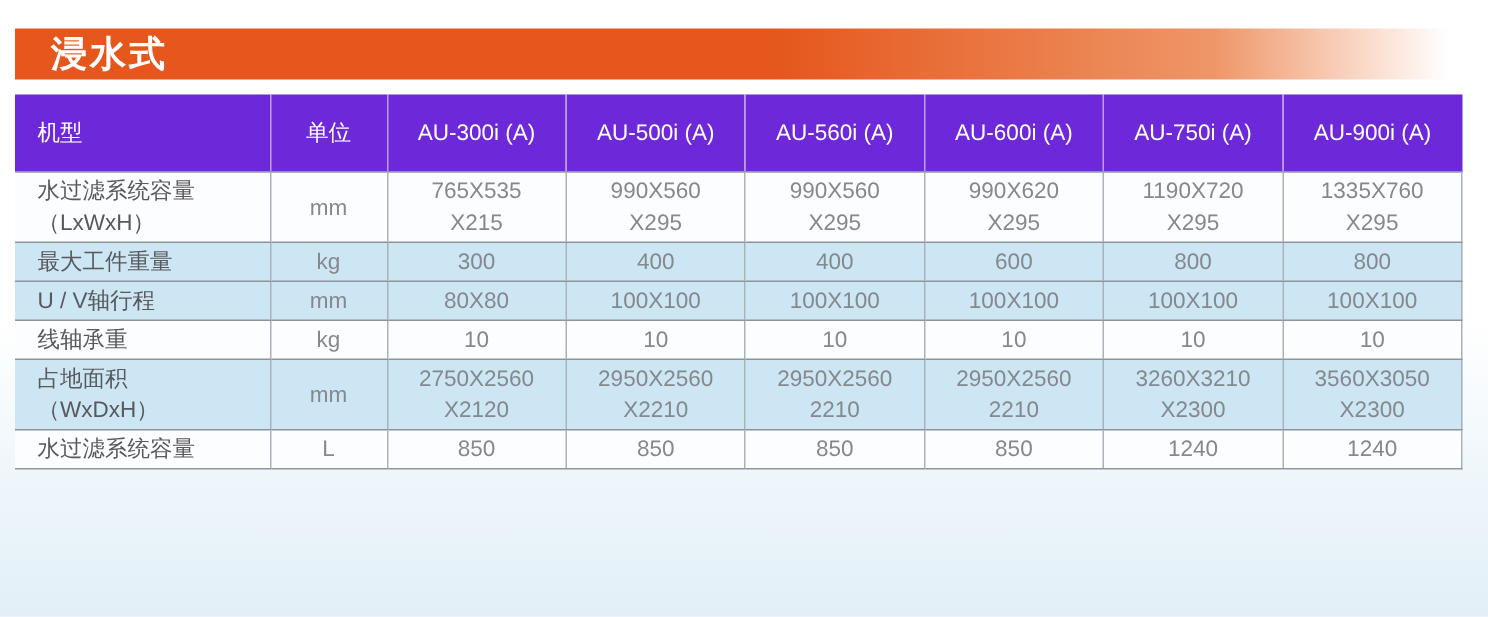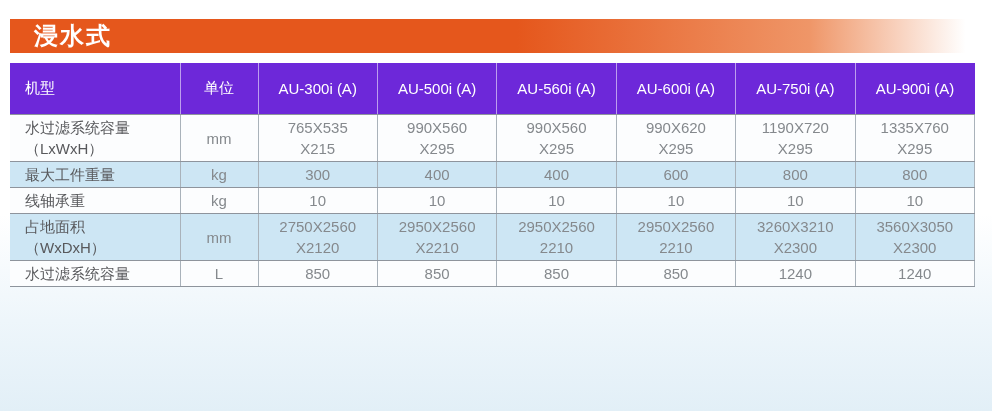--- a/index.html
+++ b/index.html
@@ -144,20 +144,46 @@
           <td>
             <div>600</div>
           </td>
           <td>
             <div>800</div>
           </td>
           <td>
             <div>800</div>
           </td>
         </tr>
+        <tr class="shade">
+          <td>
+            <div>U / V轴行程</div>
+          </td>
+          <td>
+            <div>mm</div>
+          </td>
+          <td>
+            <div>80X80</div>
+          </td>
+          <td>
+            <div>100X100</div>
+          </td>
+          <td>
+            <div>100X100</div>
+          </td>
+          <td>
+            <div>100X100</div>
+          </td>
+          <td>
+            <div>100X100</div>
+          </td>
+          <td>
+            <div>100X100</div>
+          </td>
+        </tr>
         <tr>
           <td>
             <div>线轴承重</div>
           </td>
           <td>
             <div>kg</div>
           </td>
           <td>
             <div>10</div>
           </td>

